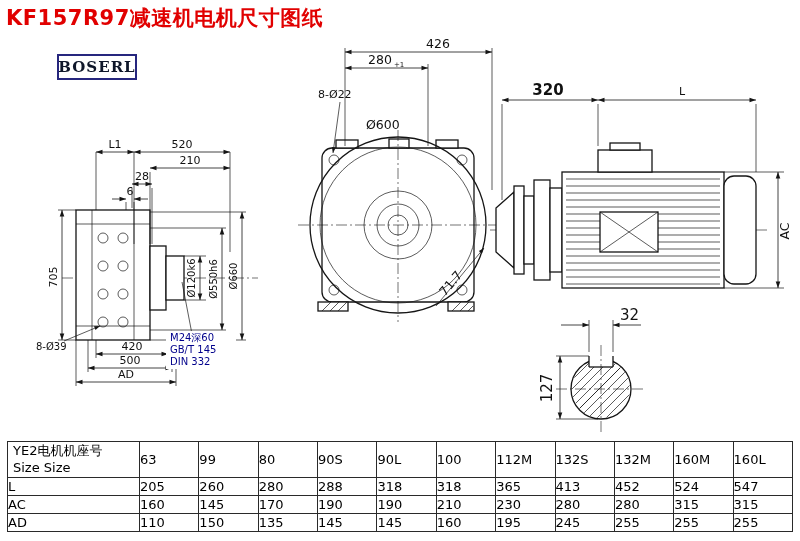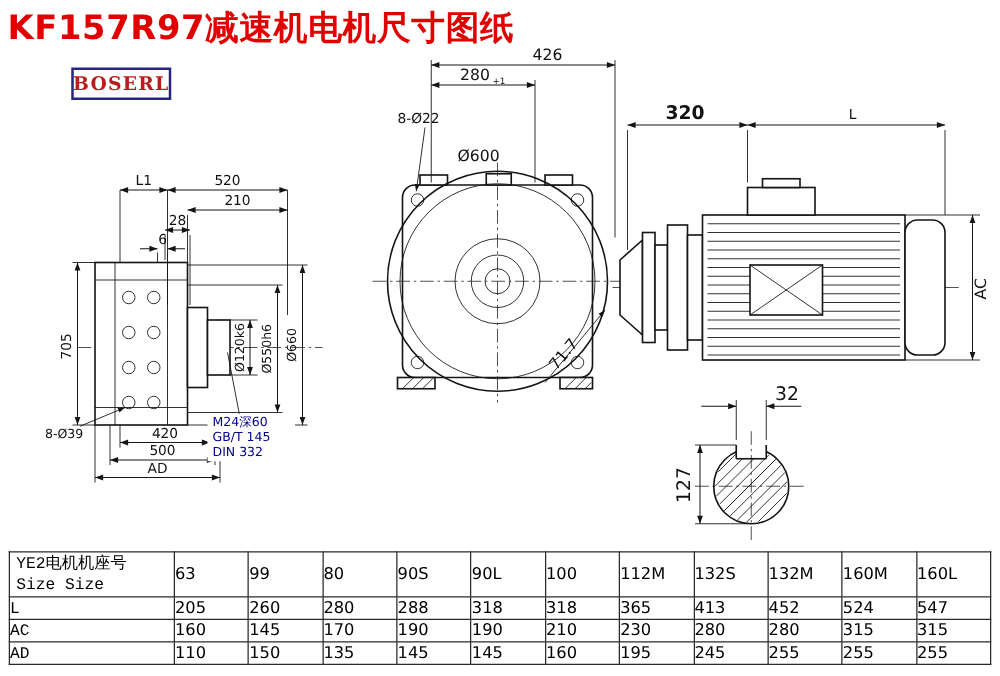--- a/index.html
+++ b/index.html
@@ -1,44 +1,44 @@
 <!DOCTYPE html>
 <html><head>
 <meta charset="utf-8">
 <style>
   * { margin:0; padding:0; box-sizing:border-box; }
   html,body { width:800px; height:541px; background:#fff; overflow:hidden;
     font-family:"DejaVu Sans","Liberation Sans",sans-serif; }
   .stage { position:absolute; top:0; left:0; width:800px; height:541px; background:#fff; }
-  .title { position:absolute; left:6px; top:4px; font-size:27px; font-weight:bold;
+  .title { position:absolute; left:6px; top:4px; font-size:21px; font-weight:bold;
     color:#e10000; letter-spacing:.5px; white-space:nowrap; }
   .logo { position:absolute; left:57px; top:54px; width:80px; height:26px;
     border:2px solid #26267e; display:flex; align-items:center; justify-content:center;
     font-family:"DejaVu Serif","Liberation Serif",serif; font-weight:bold; font-size:15px;
-    color:#b91c1c; letter-spacing:1px; background:#fff; }
+    color:#0f172a; letter-spacing:1px; background:#fff; }
   svg.draw { position:absolute; top:0; left:0; }
   svg .ol  { fill:none; stroke:#151515; stroke-width:1.3; }
   svg .ol2 { fill:#fff;  stroke:#151515; stroke-width:1.3; }
   svg .thin{ fill:none; stroke:#151515; stroke-width:.7; }
   svg .dim { fill:none; stroke:#151515; stroke-width:.8; }
   svg .cl  { fill:none; stroke:#151515; stroke-width:.6; stroke-dasharray:11 3 2 3; }
   svg text { fill:#111; font-family:"DejaVu Sans","Liberation Sans",sans-serif; font-size:11px; }
   svg text.sm { font-size:10px; }
   svg text.md { font-size:12.5px; }
   svg text.lg { font-size:15px; }
   svg text.lgb{ font-size:15px; font-weight:bold; }
   svg text.t7 { font-size:7px; }
   svg text.blue { fill:#00008b; }
   .table-wrap { position:absolute; left:7px; top:441px; width:786px; }
   table { width:100%; border-collapse:collapse; table-layout:fixed; background:#fff; }
   th,td { border:1px solid #2a2a2a; text-align:left; font-size:13px; font-weight:normal;
     color:#000; padding:1px 0; overflow:hidden; }
   thead th { height:36px; }
   tbody td { height:18px; }
-  th.label-col, td.label-col { width:132px;font-family:Liberation Mono, monospace; }
+  th.label-col, td.label-col { width:132px; }
   th.label-col { text-align:left; padding-left:5px; line-height:1.25; }
 </style>
 </head>
 <body>
 
 <div class="stage">
 
   <div class="title">KF157R97减速机电机尺寸图纸</div>
   <div class="logo">BOSERL</div>
 

